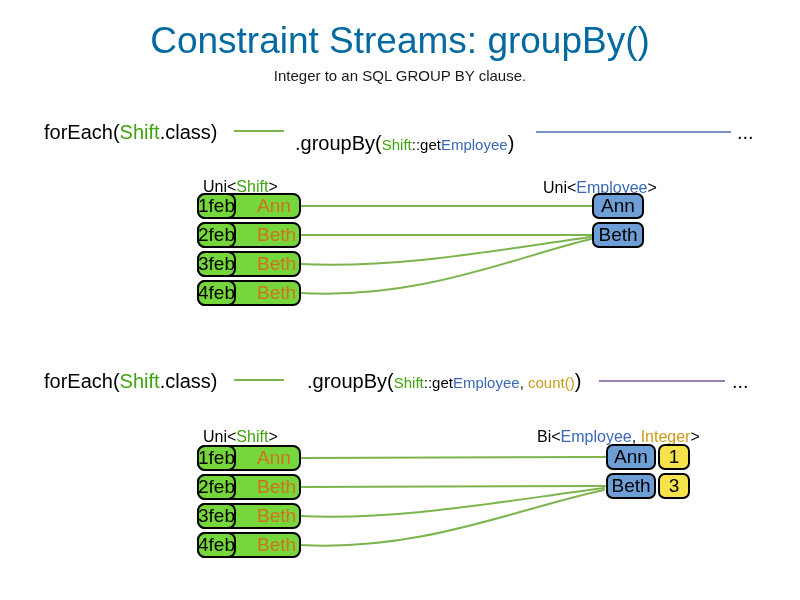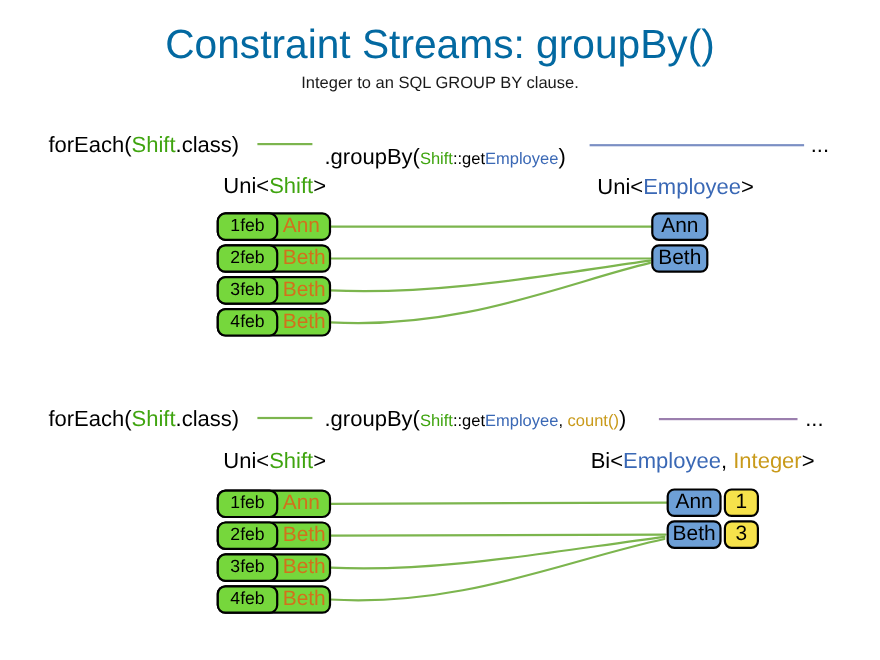--- a/index.html
+++ b/index.html
@@ -24,34 +24,34 @@
   .code .small { font-size:15px; }
   .c-green  { color: var(--green,  #3fa40f); }
   .c-blue   { color: var(--blue,   #3a68b5); }
   .c-gold   { color: var(--gold,   #c99a1a); }
 
   .hline { position:absolute; height:0; border-top:2px solid #000; }
   .hline.green  { border-color: var(--line-green,  #7cb54e); }
   .hline.blue   { border-color: var(--line-blue,   #7b8fc4); }
   .hline.purple { border-color: var(--line-purple, #9b7fae); }
 
-  .type-label { position:absolute; font-size:20px; white-space:nowrap; }
+  .type-label { position:absolute; font-size:16px; white-space:nowrap;margin-top:20px; }
 
   .shift-table { position:absolute; }
   .shift-row {
     position:relative; width:104px; height:26px; box-sizing:border-box;
     background: var(--box-green, #76d73c);
     border:2px solid #000; border-radius:8px; margin-bottom:3px;
   }
   .date-box {
-    position:absolute; left:-2px; top:-2px; width:56px; height:26px;
+    position:absolute; left:-2px; top:-2px; width:39px; height:26px;
     box-sizing:border-box; background:var(--box-green, #76d73c);
     border:2px solid #000; border-radius:8px;
     display:flex; align-items:center; justify-content:center;
-    font-size:16px; color:#000;
+    font-size:19px; color:#000;
   }
   .name {
     position:absolute; left:58px; top:0; line-height:22px;
     font-size:19px; color:var(--orange, #d2711c);
   }
 
   .group-stack { position:absolute; }
   .group-row { display:flex; gap:2px; margin-bottom:3px; }
   .emp-box {
     width:52px; height:26px; box-sizing:border-box;
@@ -129,21 +129,21 @@
 
 <div class="group-stack" style="left:592px; top:193px;">
   <div class="emp-box">Ann</div>
   <div class="emp-box">Beth</div>
 </div>
 
 <div class="code" style="left:44px; top:368px;">
   <span>forEach(</span><span class="c-green">Shift</span><span>.class)</span>
 </div>
 <div class="hline green" style="left:234px; top:379px; width:50px;"></div>
-<div class="code" style="left:295px; top:368px;">
+<div class="code" style="left:307px; top:368px;">
   <span>.groupBy(</span><span class="small c-green">Shift</span><span class="small">::get</span><span class="small c-blue">Employee</span><span class="small">, </span><span class="small c-gold">count()</span><span>)</span>
 </div>
 <div class="hline purple" style="left:599px; top:380px; width:126px;"></div>
 <div class="code" style="left:732px; top:368px;">...</div>
 
 <div class="type-label" style="left:203px; top:408px;">
   <span>Uni&lt;</span><span class="c-green">Shift</span><span>&gt;</span>
 </div>
 <div class="type-label" style="left:537px; top:408px;text-align:right;">
   <span>Bi&lt;</span><span class="c-blue">Employee</span><span>, </span><span class="c-gold">Integer</span><span>&gt;</span>

